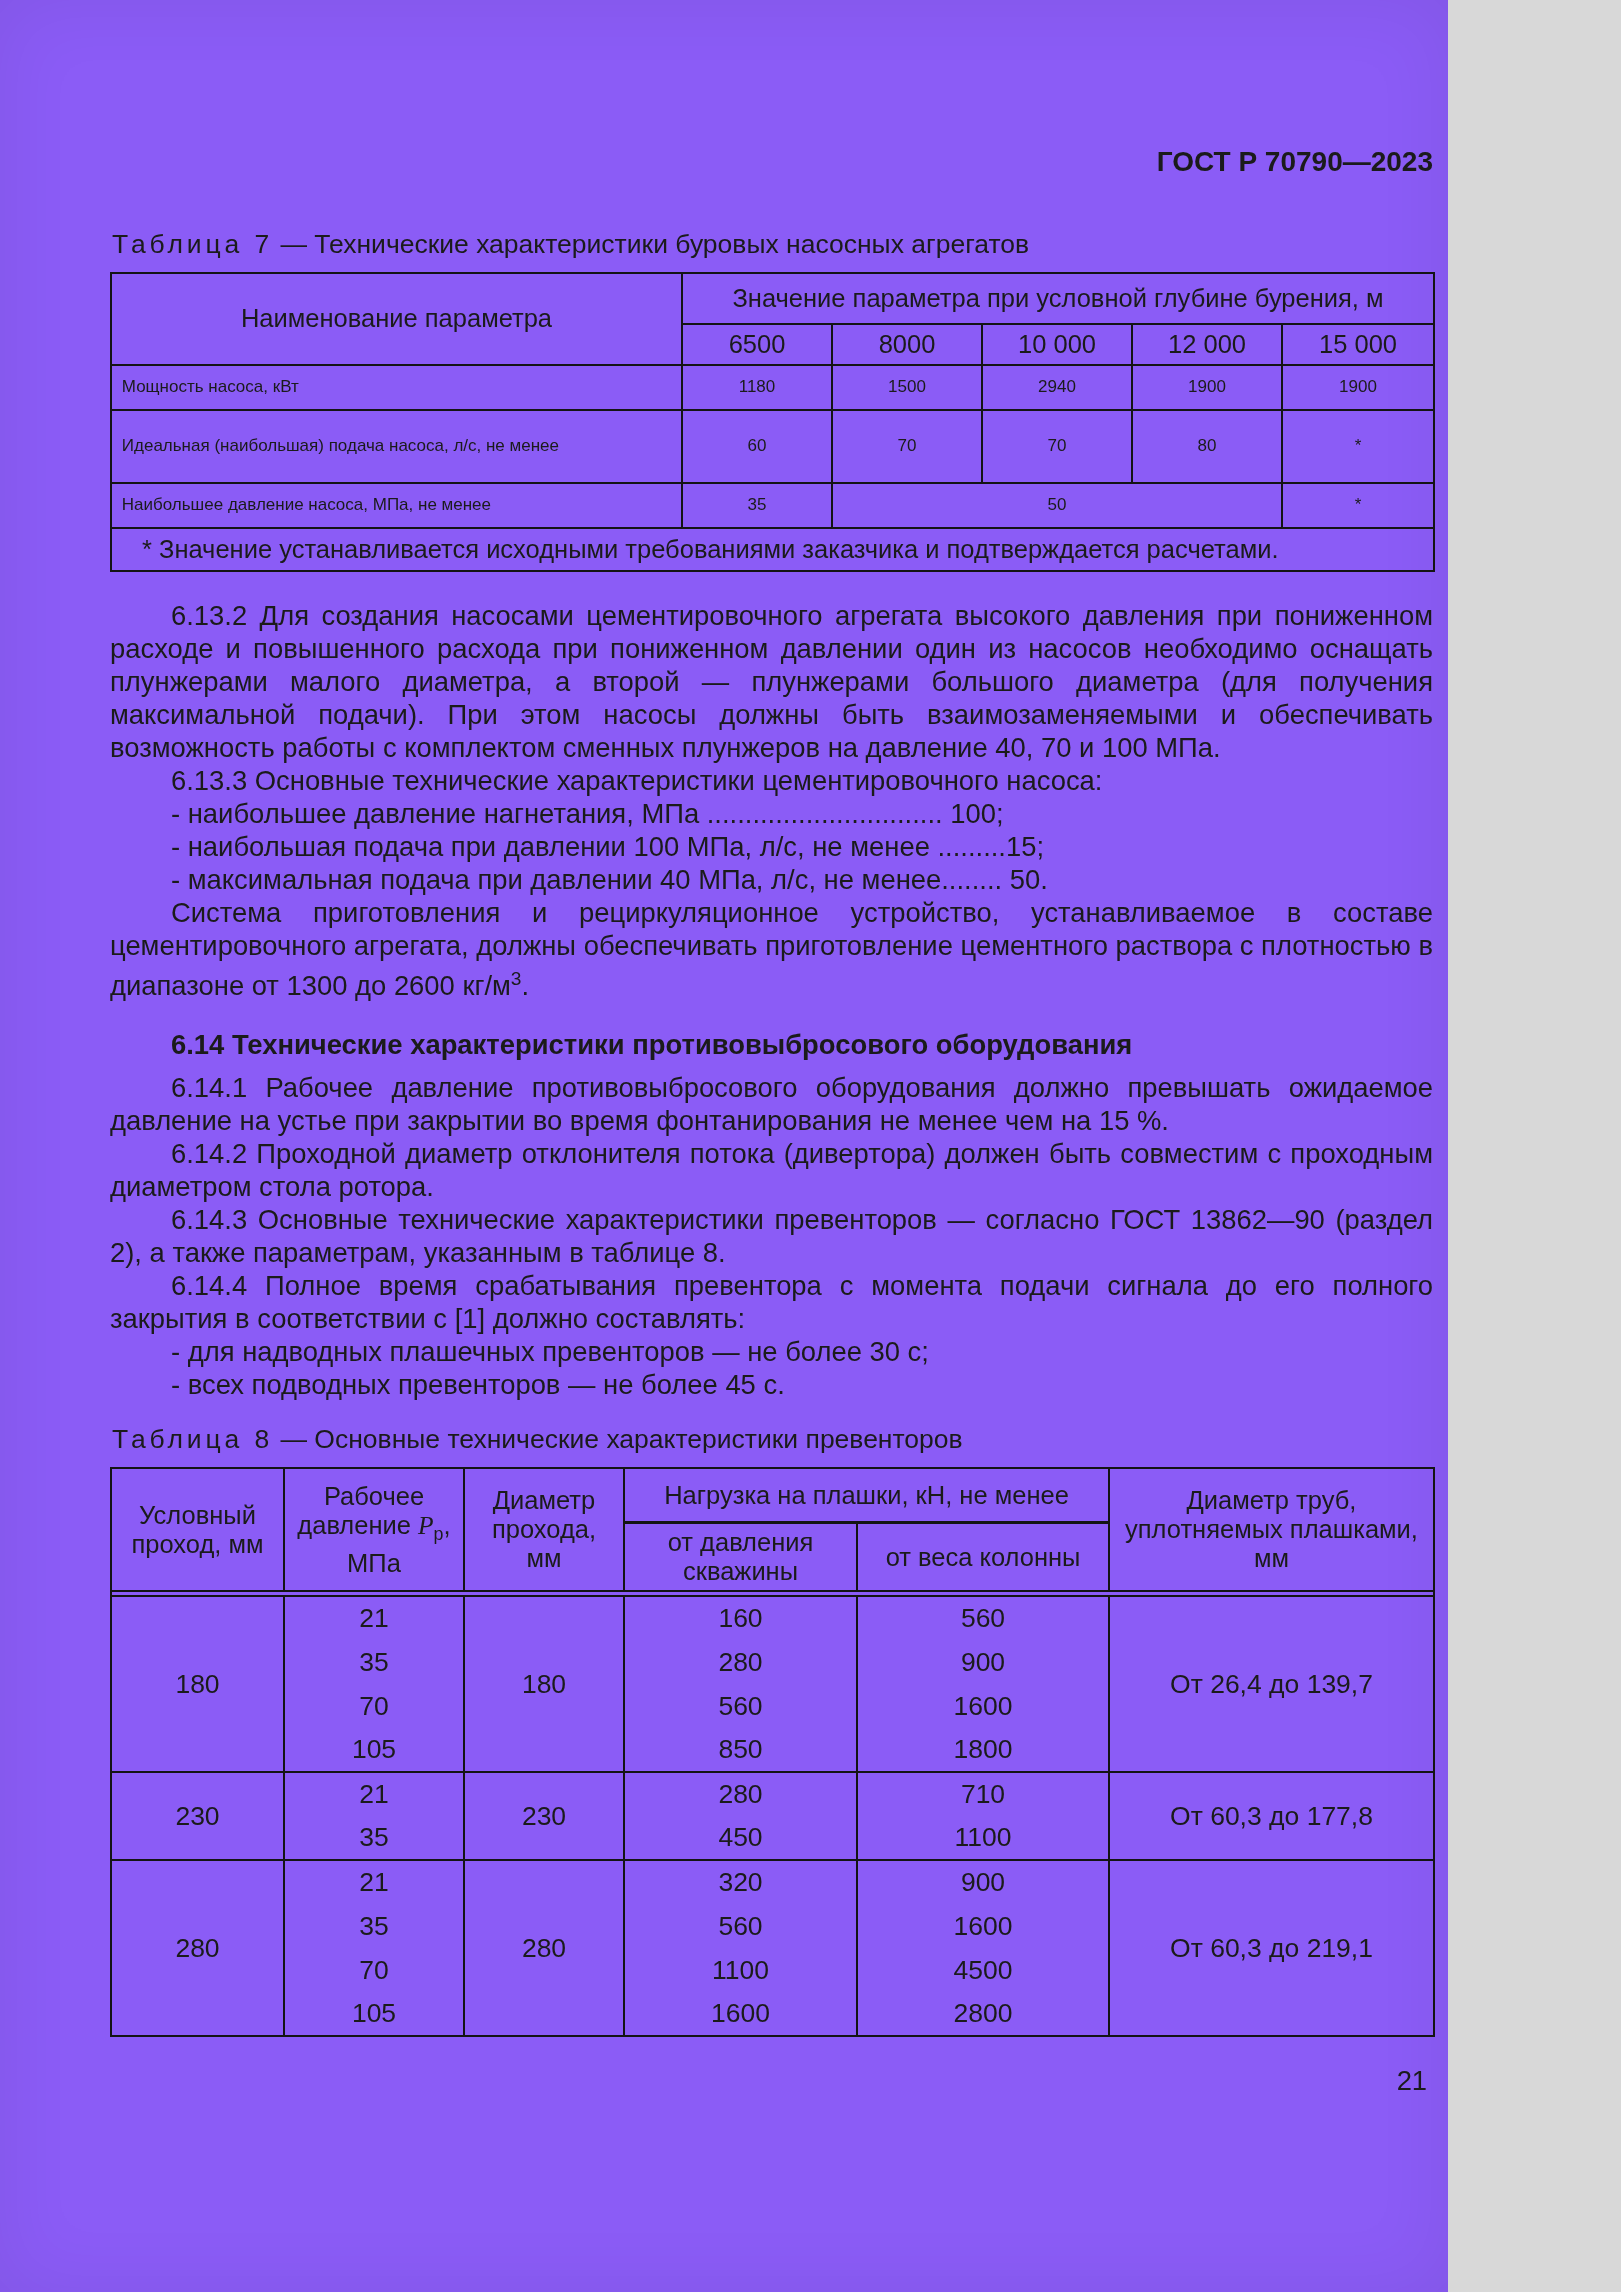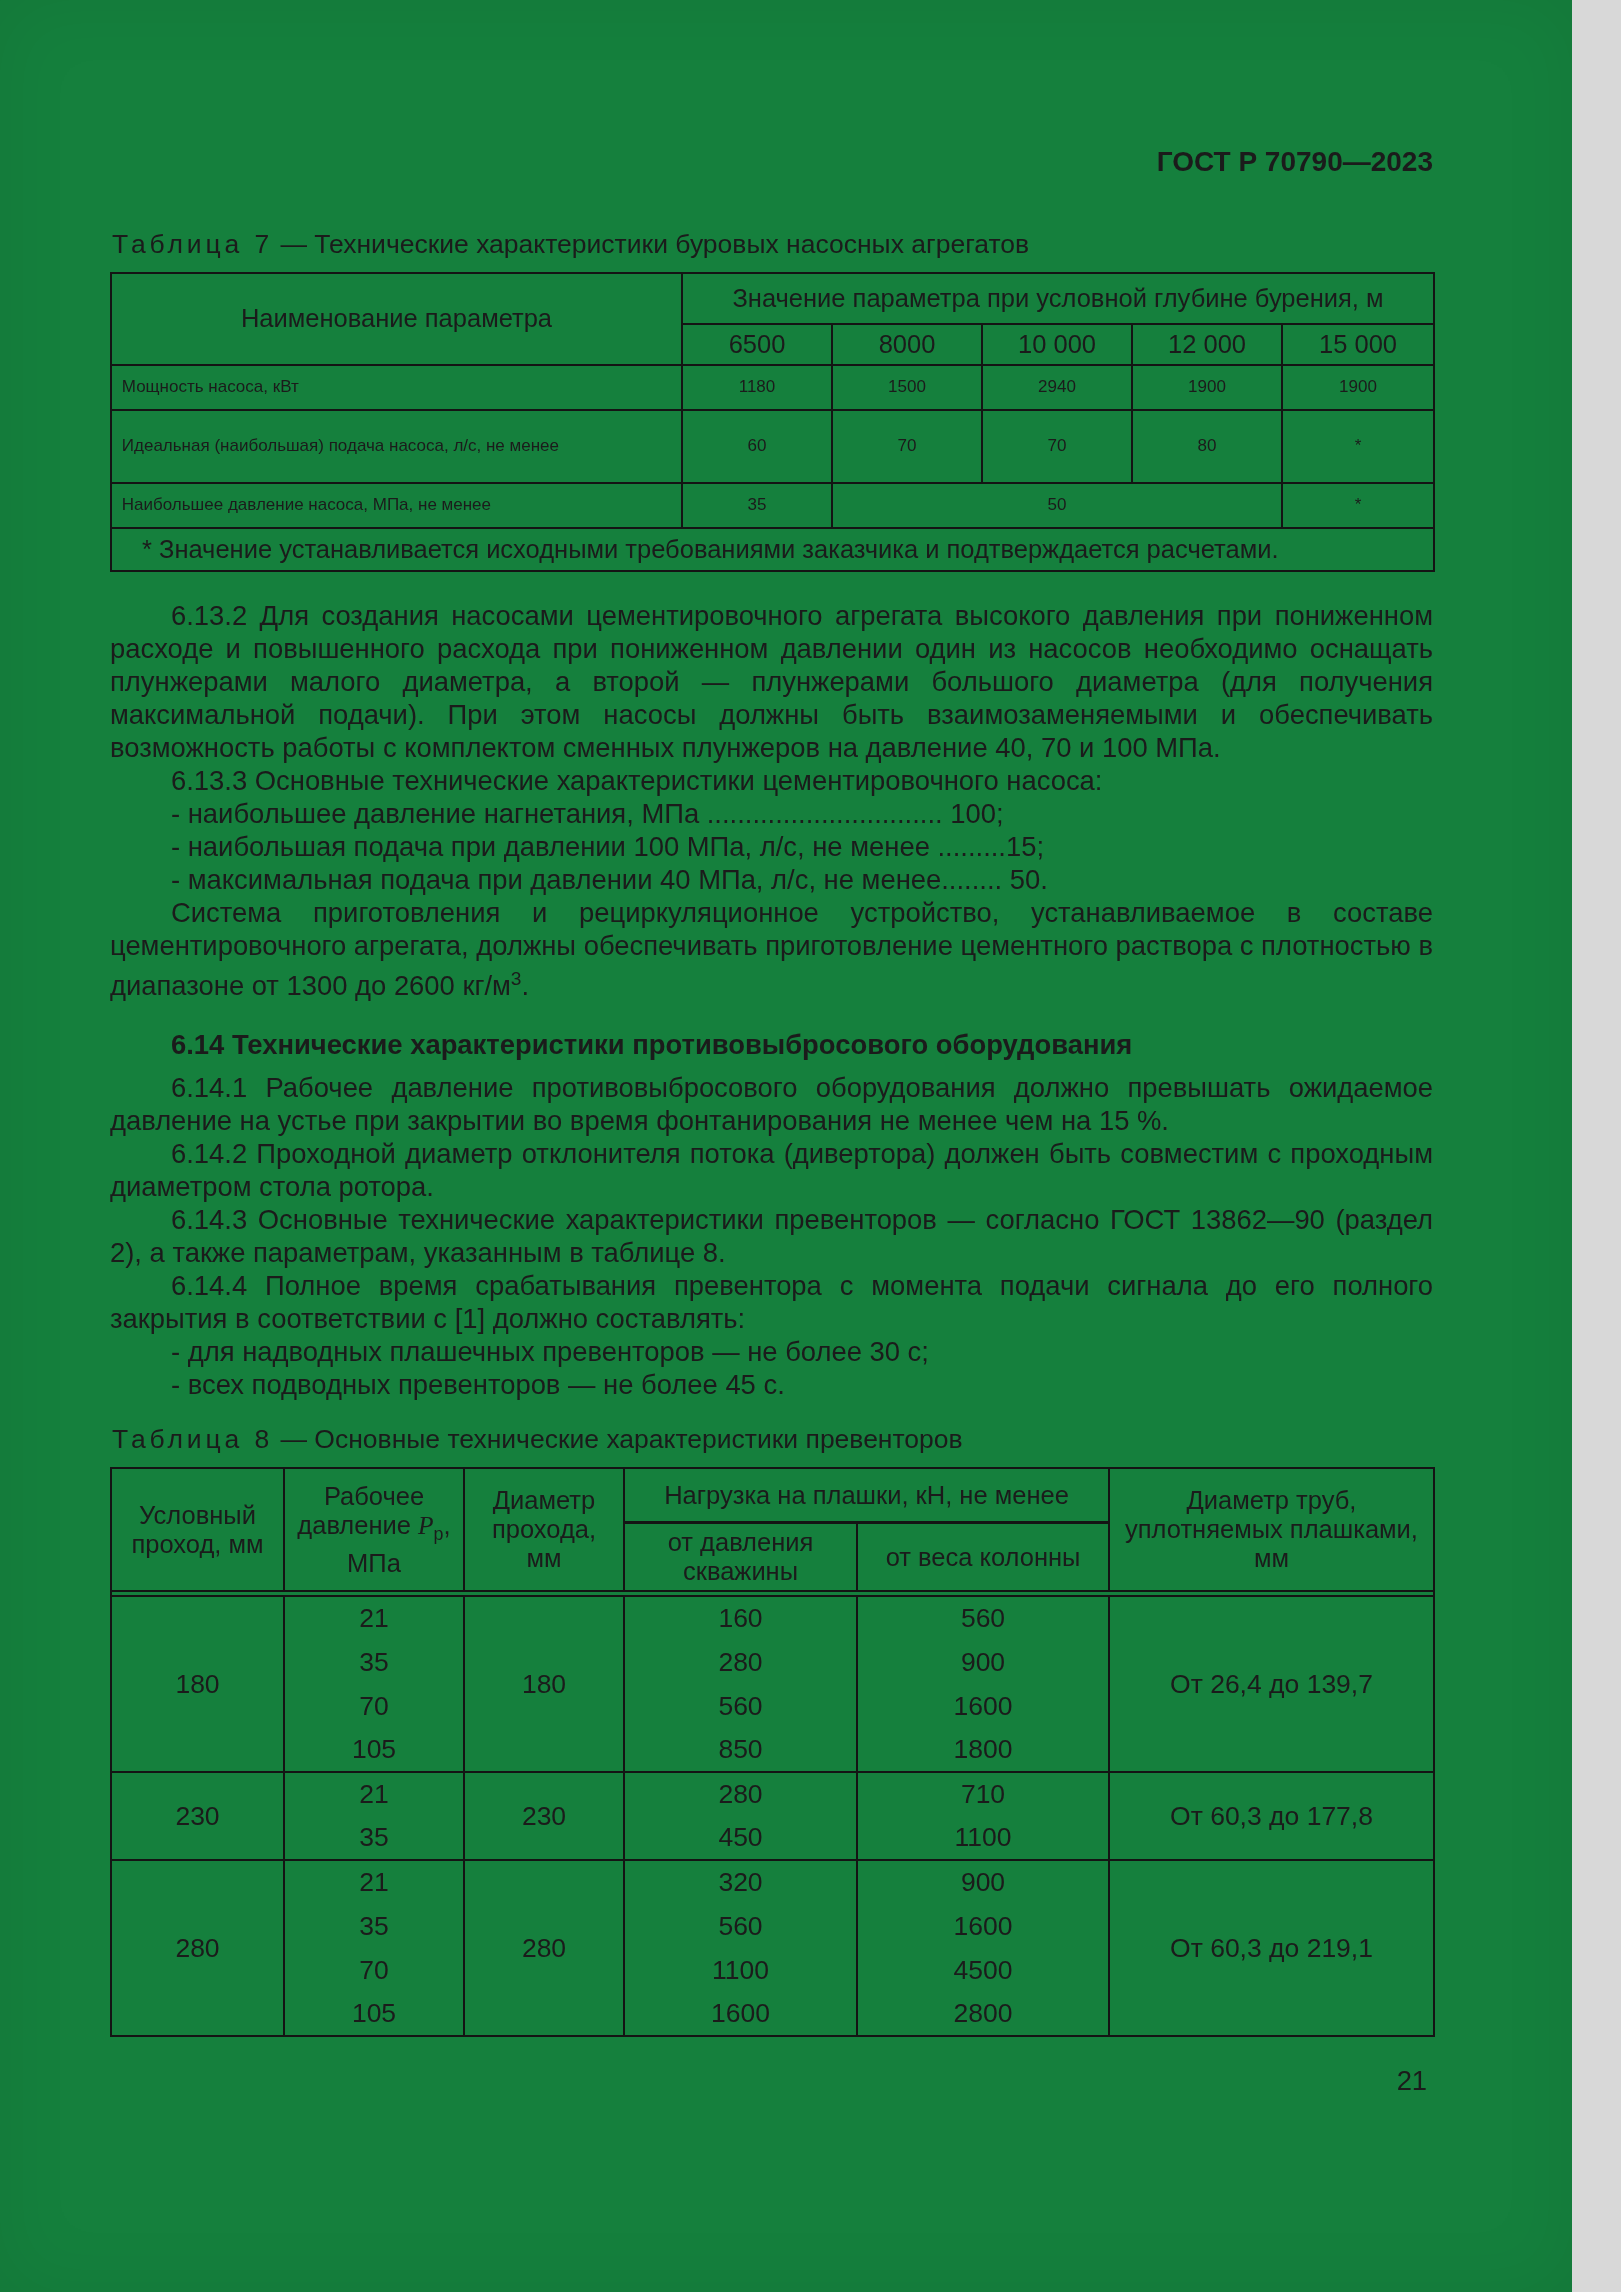--- a/index.html
+++ b/index.html
@@ -1,19 +1,19 @@
 <!DOCTYPE html>
 <html><head>
 <meta charset="utf-8">
 <style>
   html,body{margin:0;padding:0;background:#d8d8d8;}
   .page{
     position:relative;
-    width:1572px;height:2293px;
-    background:#15803d;
+    width:1448px;height:2293px;
+    background:#8b5cf6;
     font-family:"Liberation Sans", sans-serif;
     color:#1b1b1b;
     box-shadow:inset 0 0 78px rgba(0,0,0,0.07);
     overflow:hidden;
   }
   .content{
     position:absolute;left:110px;top:145px;width:1323px;
   }
   .page-header{
     text-align:right;font-weight:bold;font-size:28px;line-height:33px;

